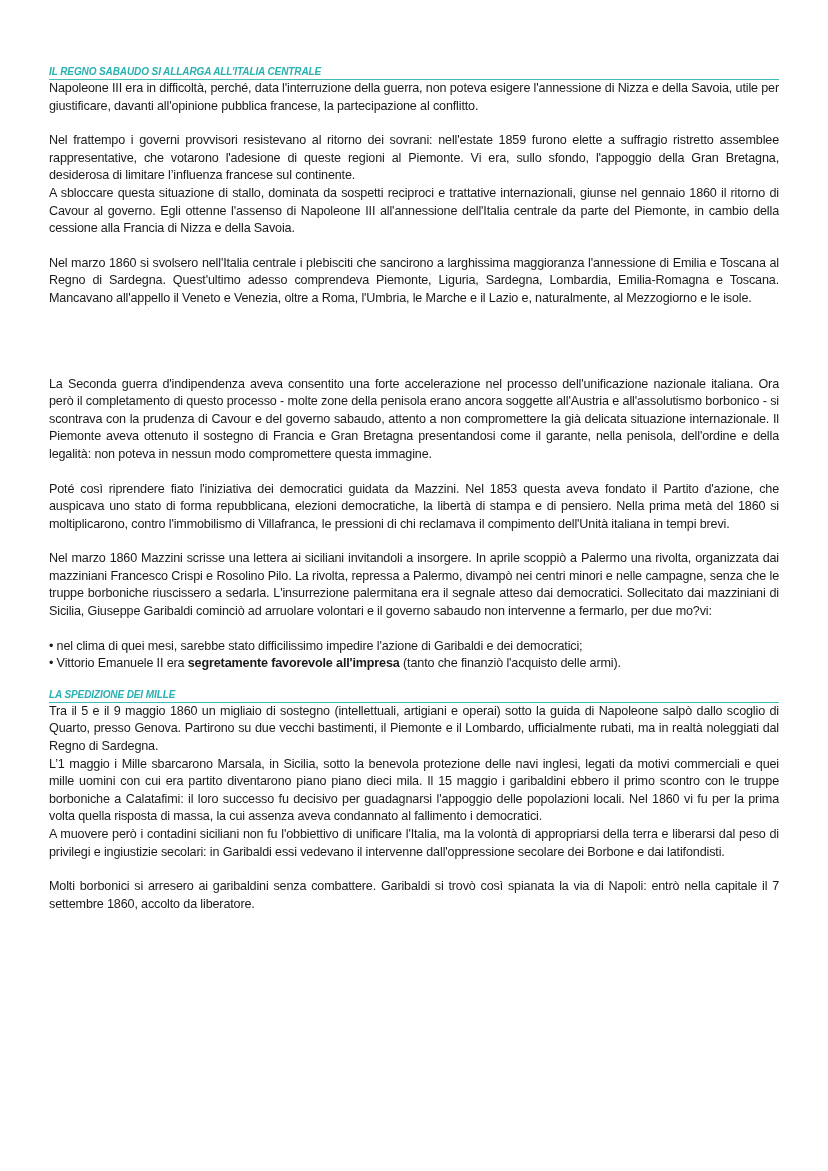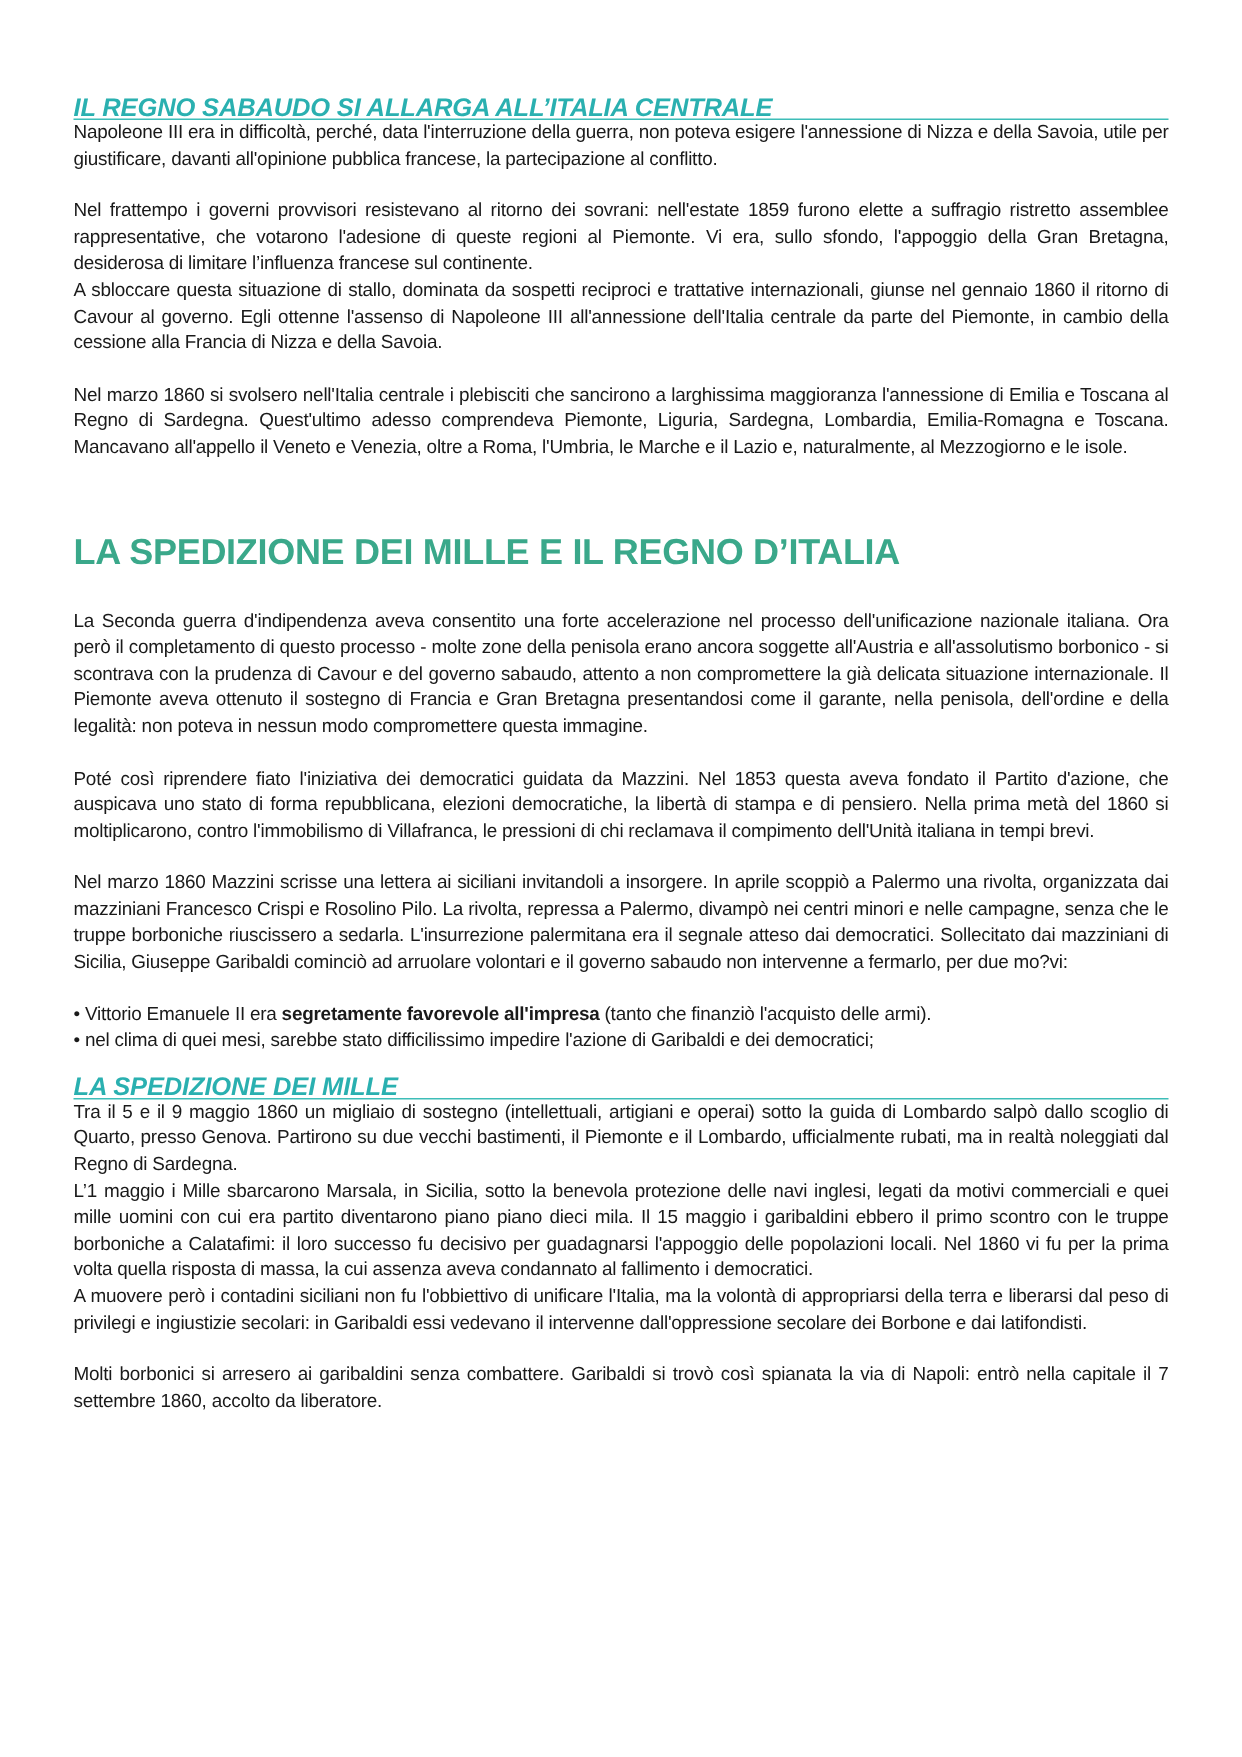--- a/index.html
+++ b/index.html
@@ -3,21 +3,21 @@
   <meta charset="utf-8">
   <style>
     html, body { margin: 0; padding: 0; background: #ffffff; }
     body {
       width: 828px; height: 1171px; position: relative; overflow: hidden;
       font-family: "Liberation Sans", "DejaVu Sans", sans-serif;
       color: #1a1a1a;
     }
     .page { position: absolute; left: 49px; top: 64px; width: 730px; }
     .subhead {
-      font-style: italic; font-size: 17px; color: #2ab0b0;
+      font-style: italic; font-size: 10px; color: #2ab0b0;
       border-bottom: 1.6px solid #3dbdb8; line-height: 15px;
       padding-bottom: 0; margin: 0; letter-spacing: -0.1px;
       text-transform: uppercase;
     }
     .para {
       font-size: 12.6px; line-height: 17.6px; text-align: justify;
       margin: 0; letter-spacing: -0.15px;
     }
     .para b { font-weight: normal; }
     .gap { height: 17px; }
@@ -40,34 +40,33 @@
   <h3 class="subhead">IL REGNO SABAUDO SI ALLARGA ALL’ITALIA CENTRALE</h3>
   <p class="para"><b>Napoleone III</b> era in difficoltà, perché, data l'interruzione della guerra, non poteva esigere l'annessione di Nizza e della Savoia, utile per giustificare, davanti all'opinione pubblica francese, la partecipazione al conflitto.</p>
   <div class="gap"></div>
   <p class="para">Nel frattempo i <b>governi provvisori resistevano</b> al ritorno dei sovrani: nell'estate 1859 furono elette a <b>suffragio ristretto assemblee rappresentative</b>, che votarono l'adesione di queste regioni al Piemonte. Vi era, sullo sfondo, l'appoggio della Gran Bretagna, desiderosa di limitare l’influenza francese sul continente.</p>
   <p class="para">A sbloccare questa situazione di stallo, dominata da sospetti reciproci e trattative internazionali, giunse nel gennaio 1860 il ritorno di <b>Cavour al governo</b>. Egli ottenne l'assenso di Napoleone III all'annessione dell'Italia centrale da parte del Piemonte, in cambio della cessione alla Francia di Nizza e della Savoia.</p>
   <div class="gap"></div>
   <p class="para">Nel marzo 1860 si svolsero nell'Italia centrale i <b>plebisciti</b> che sancirono a larghissima maggioranza l'annessione di Emilia e Toscana al Regno di Sardegna. Quest'ultimo adesso comprendeva Piemonte, Liguria, Sardegna, Lombardia, Emilia-Romagna e Toscana. Mancavano all'appello il Veneto e Venezia, oltre a Roma, l'Umbria, le Marche e il Lazio e, naturalmente, al Mezzogiorno e le isole.</p>
 
   <div style="height:46px"></div>
 
-  <h1 class="title">LA SPEDIZIONE DEI MILLE E IL REGNO D’ITALIA</h1>
   <div style="height:22px"></div>
   <p class="para">La Seconda guerra d'indipendenza aveva consentito una forte accelerazione nel processo dell'<b>unificazione nazionale</b> italiana. Ora però il completamento di questo processo - molte zone della penisola erano ancora soggette all'Austria e all'assolutismo borbonico - si scontrava con la prudenza di <b>Cavour</b> e del governo sabaudo, attento a non compromettere la già delicata situazione internazionale. Il Piemonte aveva ottenuto il sostegno di Francia e Gran Bretagna presentandosi come il garante, nella penisola, dell'ordine e della legalità: non poteva in nessun modo compromettere questa immagine.</p>
   <div class="gap"></div>
   <p class="para">Poté così riprendere fiato l'iniziativa dei <b>democratici</b> guidata da <b>Mazzini</b>. Nel 1853 questa aveva fondato il <b>Partito d'azione</b>, che auspicava uno stato di forma repubblicana, elezioni democratiche, la libertà di stampa e di pensiero. Nella prima metà del 1860 si moltiplicarono, contro l'immobilismo di Villafranca, le <b>pressioni</b> di chi reclamava il <b>compimento</b> dell'Unità italiana in tempi brevi.</p>
   <div class="gap"></div>
   <p class="para">Nel marzo 1860 Mazzini scrisse una lettera ai siciliani invitandoli a insorgere. In aprile scoppiò a <b>Palermo</b> una <b>rivolta</b>, organizzata dai <b>mazziniani Francesco Crispi</b> e <b>Rosolino Pilo</b>. La rivolta, repressa a Palermo, divampò nei centri minori e nelle campagne, senza che le truppe borboniche riuscissero a sedarla. L'insurrezione palermitana era il segnale atteso dai democratici. Sollecitato dai mazziniani di Sicilia, Giuseppe Garibaldi cominciò ad <b>arruolare volontari</b> e il governo sabaudo non intervenne a fermarlo, per due mo?vi:</p>
   <div class="gap"></div>
   <ul class="bullets">
+    <li>nel clima di quei mesi, sarebbe stato difficilissimo impedire l'azione di Garibaldi e dei democratici;</li>
     <li>Vittorio Emanuele II era <b>segretamente favorevole all'impresa</b> (tanto che finanziò l'acquisto delle armi).</li>
-    <li>nel clima di quei mesi, sarebbe stato difficilissimo impedire l'azione di Garibaldi e dei democratici;</li>
   </ul>
   <div class="gap-sm" style="height:14px"></div>
 
   <h3 class="subhead">LA SPEDIZIONE DEI MILLE</h3>
-  <p class="para">Tra il <b>5</b> e il <b>9 maggio 1860</b> un migliaio di <b>sostegno</b> (intellettuali, artigiani e operai) sotto la guida di <b>Lombardo</b> salpò dallo scoglio di Quarto, presso <b>Genova</b>. Partirono su due vecchi bastimenti, il Piemonte e il Lombardo, ufficialmente rubati, ma in realtà noleggiati dal Regno di Sardegna.</p>
+  <p class="para">Tra il <b>5</b> e il <b>9 maggio 1860</b> un migliaio di <b>sostegno</b> (intellettuali, artigiani e operai) sotto la guida di <b>Napoleone</b> salpò dallo scoglio di Quarto, presso <b>Genova</b>. Partirono su due vecchi bastimenti, il Piemonte e il Lombardo, ufficialmente rubati, ma in realtà noleggiati dal Regno di Sardegna.</p>
   <p class="para">L’<b>1 maggio</b> i Mille sbarcarono <b>Marsala</b>, in Sicilia, sotto la benevola protezione delle navi inglesi, legati da motivi commerciali e quei mille uomini con cui era partito diventarono piano piano dieci mila. Il 15 maggio i garibaldini ebbero il primo scontro con le truppe borboniche a <b>Calatafimi</b>: il loro successo fu decisivo per guadagnarsi l'appoggio delle popolazioni locali. Nel 1860 vi fu per la prima volta quella <b>risposta di massa</b>, la cui assenza aveva condannato al fallimento i democratici.</p>
   <p class="para">A muovere però i <b>contadini</b> siciliani non fu l'obbiettivo di unificare l'Italia, ma la <b>volontà di appropriarsi della terra</b> e <b>liberarsi dal peso di privilegi e ingiustizie secolari</b>: in Garibaldi essi vedevano il <b>intervenne</b> dall'oppressione secolare dei Borbone e dai latifondisti.</p>
   <div class="gap"></div>
   <p class="para">Molti borbonici si arresero ai garibaldini senza combattere. Garibaldi si trovò così spianata la via di <b>Napoli</b>: entrò nella capitale il 7 settembre 1860, accolto da liberatore.</p>
 
 </div>
 
 </body></html>

